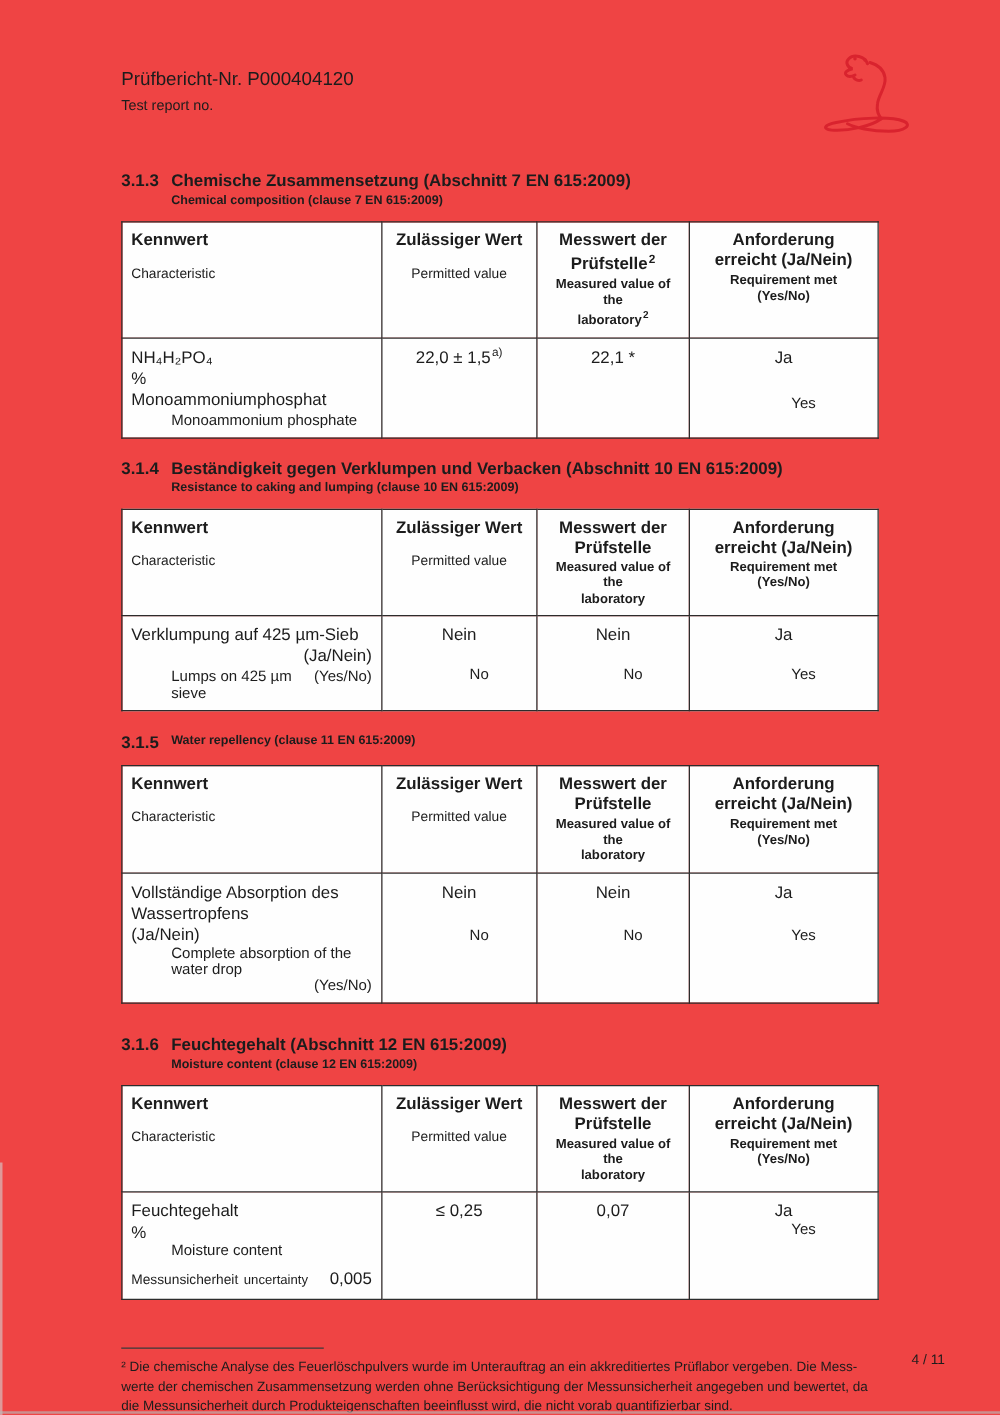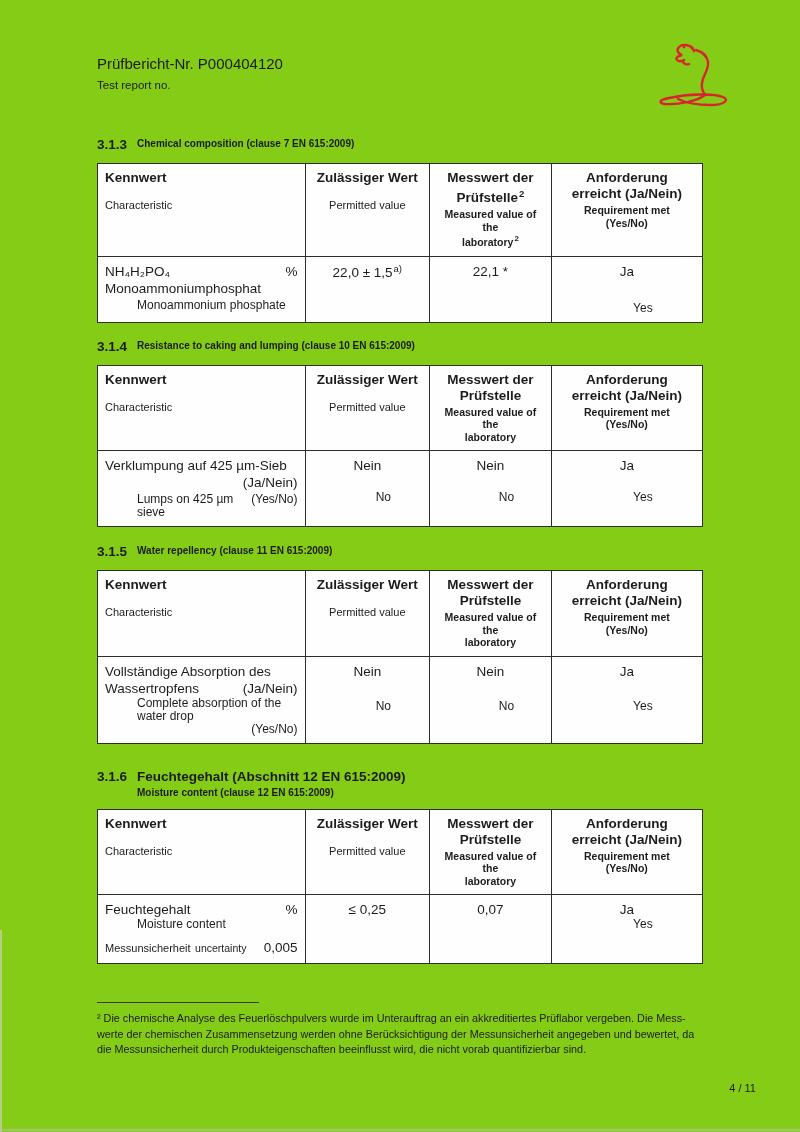--- a/index.html
+++ b/index.html
@@ -1,18 +1,18 @@
 <!DOCTYPE html>
 <html><head>
 <meta charset="utf-8">
 <style>
   html,body{margin:0;padding:0;background:#e8e8e8;}
   .page{
     position:relative;width:800px;height:1132px;margin:0 auto;
-    background:#84cc16;overflow:hidden;
+    background:#ef4444;overflow:hidden;
     font-family:"Liberation Sans","DejaVu Sans",sans-serif;color:#1c1c1c;
   }
   .content{padding:55px 0 0 97px;width:606px;}
   
   .report-no{font-size:15px;line-height:17px;}
   .report-sub{font-size:11.5px;line-height:14px;margin-top:6px;}
   .logo{position:absolute;top:34px;right:48px;width:118px;height:80px;}
   
   .section-head{display:flex;margin-top:14px;}
   .sec-num{font-weight:bold;font-size:13.5px;width:40px;flex:none;line-height:17px;}
@@ -20,21 +20,21 @@
   .sec-en{font-weight:bold;font-size:10px;line-height:13px;margin-top:1px;}
   
   table{border-collapse:collapse;width:606px;table-layout:fixed;margin-top:10px;}
   col.c1{width:34.3%;} col.c2{width:20.6%;} col.c3{width:20.1%;} col.c4{width:25%;}
   th,td{border:1.6px solid #2c2c2c;vertical-align:top;padding:6px 7px 7px 7px;background:#fefefe;}
   th{font-weight:normal;text-align:left;height:54px;}
   .c{text-align:center;}
   .hde{font-weight:bold;font-size:13.5px;line-height:16px;}
   .hen{font-size:11px;line-height:13px;margin-top:13px;}
   .hen2{font-size:10.5px;line-height:12.5px;margin-top:2px;font-weight:bold;}
-  .v{font-size:13.5px;line-height:17px;}
+  .v{font-size:13.5px;line-height:17px;flex-direction:column;}
   .s{font-size:12px;line-height:13px;padding-left:32px;}
   .row-split{display:flex;justify-content:space-between;align-items:baseline;}
   sup.mk{font-size:9.5px;vertical-align:5px;letter-spacing:0;margin-left:1px;}
   .gap-big{margin-top:22px;}
   .gap-sm{margin-top:2px;}
   .r-align{text-align:right;}
   .unc-en{font-size:10.5px;}
   .unc-row{margin-top:7px;}
   
   .fn-sep{width:162px;border-top:1.5px solid #3a3a3a;margin-top:38px;}
@@ -63,20 +63,21 @@
   <div class="content">
 
     <div>
       <div class="report-no">Prüfbericht-Nr. P000404120</div>
       <div class="report-sub">Test report no.</div>
     </div>
 
     <div class="section-head" style="margin-top:44px;">
       <span class="sec-num">3.1.3</span>
       <span>
+        <div class="sec-de">Chemische Zusammensetzung (Abschnitt 7 EN 615:2009)</div>
         <div class="sec-en">Chemical composition (clause 7 EN 615:2009)</div>
       </span>
     </div>
 
     <table>
       <colgroup>
           <col class="c1">
           <col class="c2">
           <col class="c3">
           <col class="c4">
@@ -121,20 +122,21 @@
           <div class="v">Ja</div>
           <div class="s gap-big">Yes</div>
         </td>
       </tr>
     </tbody>
       </table>
 
     <div class="section-head" style="margin-top:15px;">
       <span class="sec-num">3.1.4</span>
       <span>
+        <div class="sec-de">Beständigkeit gegen Verklumpen und Verbacken (Abschnitt 10 EN 615:2009)</div>
         <div class="sec-en">Resistance to caking and lumping (clause 10 EN 615:2009)</div>
       </span>
     </div>
 
     <table>
       <colgroup>
           <col class="c1">
           <col class="c2">
           <col class="c3">
           <col class="c4">

